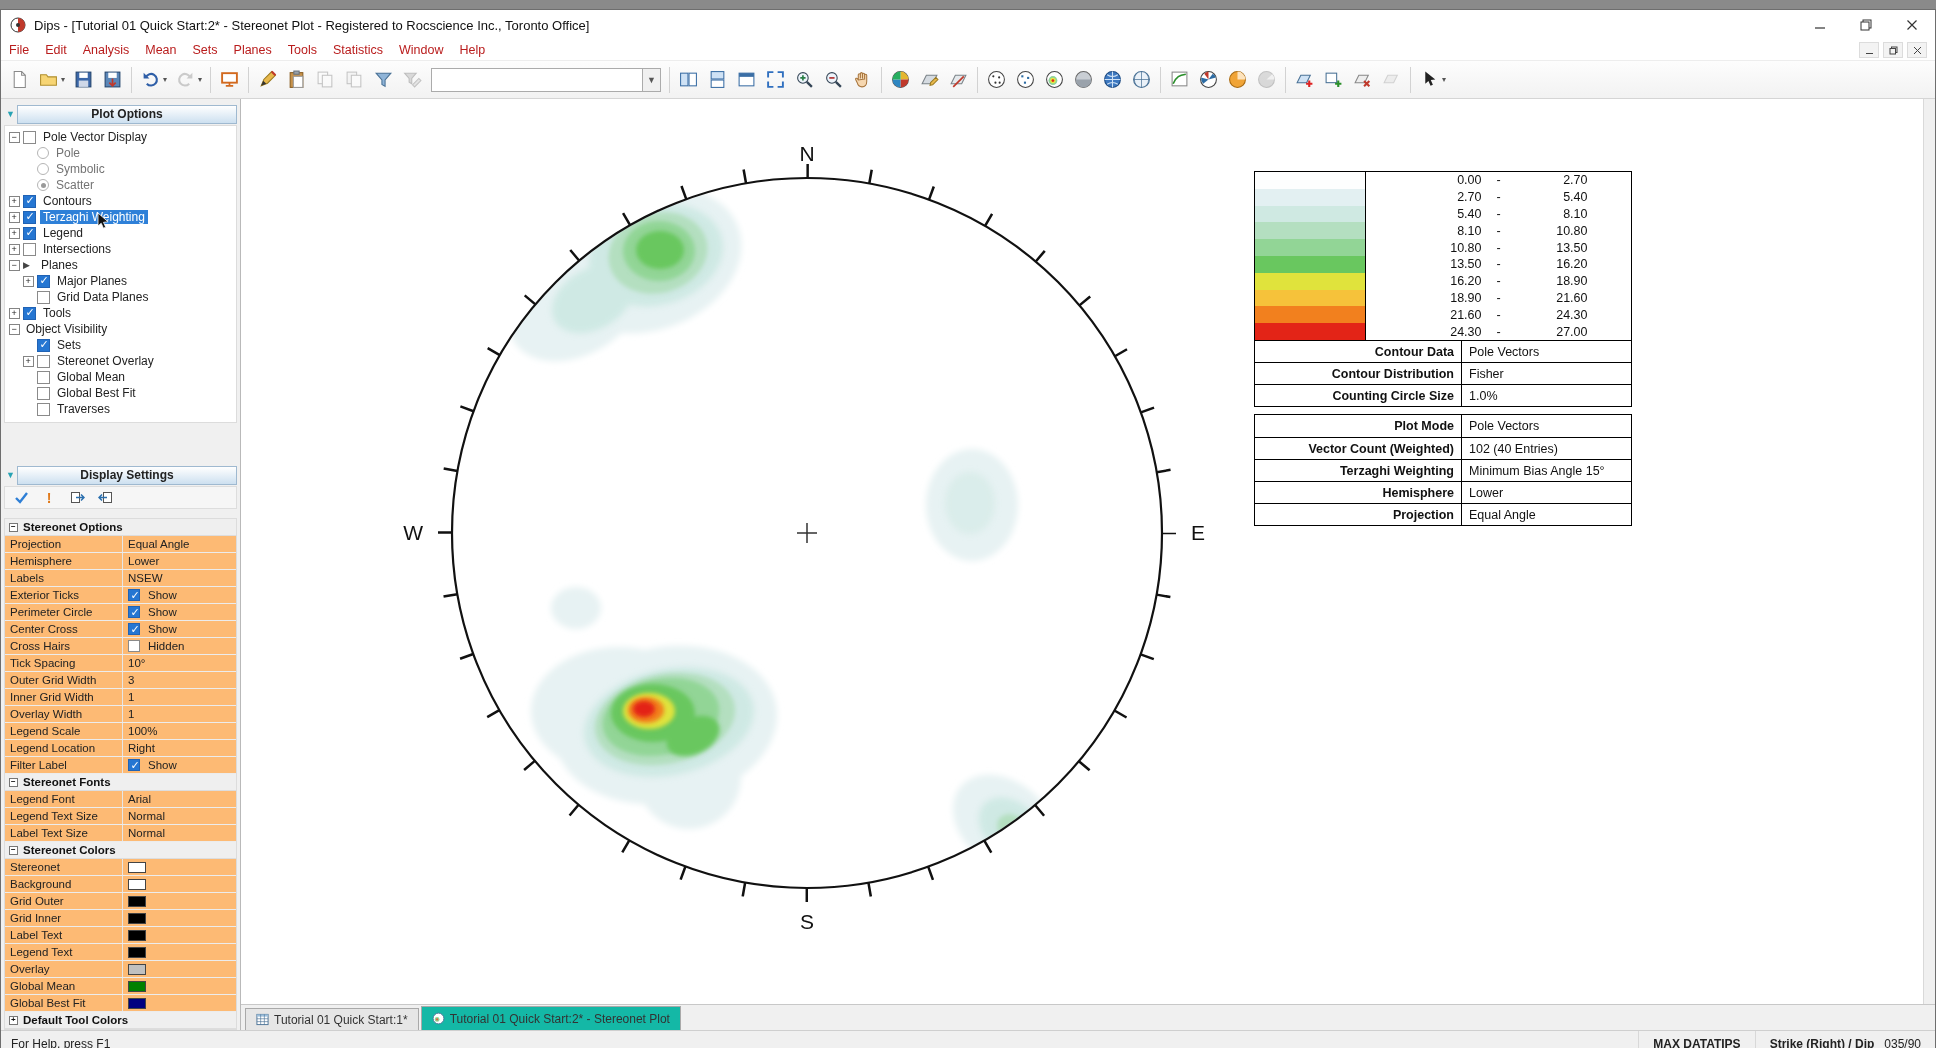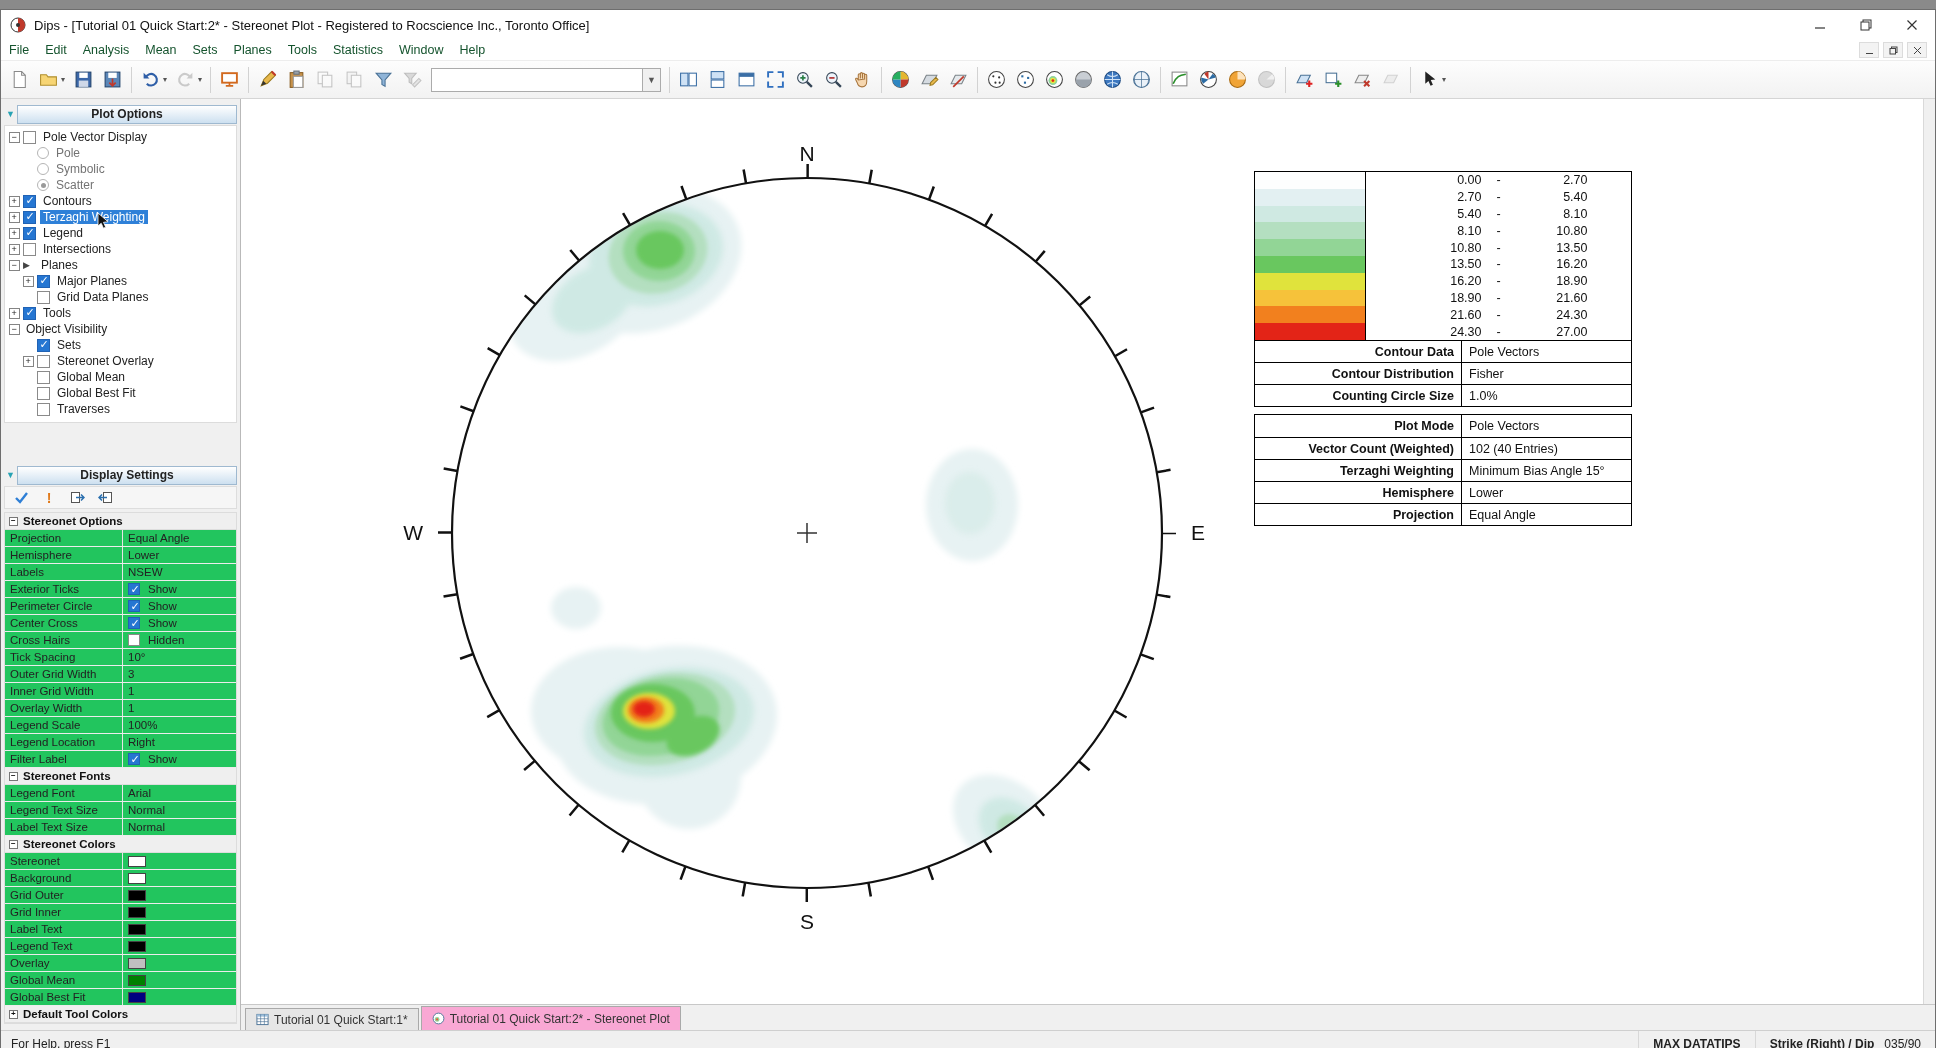--- a/index.html
+++ b/index.html
@@ -6,21 +6,21 @@
 html,body{width:1936px;height:1048px;overflow:hidden;font-family:"Liberation Sans",sans-serif;background:#8a8a8a;}
 .window{position:absolute;left:0;top:9px;width:1936px;height:1048px;background:#fff;border:1px solid #6e6e6e;display:flex;flex-direction:column;}
 
 .titlebar{height:30px;background:#fff;display:flex;align-items:center;flex:none;}
 .titlebar .app-ic{width:18px;height:18px;margin:0 7px 0 8px;flex:none;}
 .titlebar .title{font-size:13px;color:#111;white-space:nowrap;}
 .win-controls{margin-left:auto;display:flex;height:100%;}
 .win-btn{width:46px;height:100%;display:flex;align-items:center;justify-content:center;color:#333;}
 
 .menubar{height:21px;background:#fff;display:flex;align-items:center;font-size:12.5px;flex:none;border-bottom:1px solid #ededed;}
-.menu-item{padding:1px 8px;color:#14532d;}
+.menu-item{padding:1px 8px;color:#b91c1c;}
 .mdi-controls{margin-left:auto;display:flex;gap:4px;padding-right:8px;}
 .mdi-btn{width:20px;height:16px;display:flex;align-items:center;justify-content:center;color:#444;background:#f3f3f3;border:1px solid #dcdcdc;}
 
 .toolbar{height:38px;background:linear-gradient(#fdfdfd,#f2f2f2);border-bottom:1px solid #d5d5d5;display:flex;align-items:center;padding:0 4px;flex:none;}
 .tbtn{width:29px;height:29px;display:flex;align-items:center;justify-content:center;border-radius:2px;flex:none;}
 .tbtn svg{width:19px;height:19px;}
 .tbtn.disabled{opacity:.4;filter:grayscale(1);}
 .tsep{width:1px;height:26px;background:#d2d2d2;margin:0 4px;flex:none;}
 .dd{font-size:8px;color:#555;margin-left:-2px;width:8px;flex:none;}
 .combo{width:230px;height:24px;border:1px solid #ababab;background:#fff;display:flex;align-items:center;margin:0 4px;flex:none;}
@@ -47,21 +47,21 @@
 .tlabel{padding:0 3px;white-space:nowrap;}
 .tlabel.selected{background:#2e80d8;color:#fff;}
 .tlabel.disabled{color:#737373;}
 .planes-ic{width:12px;color:#444;font-size:9px;margin-right:3px;flex:none;}
 .cursor-ic{position:absolute;left:92px;top:86px;width:13px;height:18px;z-index:5;}
 .ds-wrap{margin-top:42px;}
 .ds-toolbar{height:23px;margin:1px 3px 0 3px;background:#f6f6f6;border:1px solid #ddd;display:flex;align-items:center;gap:10px;padding-left:7px;}
 .dsbtn{width:18px;height:18px;display:flex;align-items:center;justify-content:center;}
 .dsbtn svg{width:15px;height:15px;}
 .dsbtn.warn{color:#e07818;font-weight:bold;font-size:14px;}
-.props{margin:3px 3px 0 3px;background:#22c55e;border:1px solid #dcdcdc;}
+.props{margin:9px 3px 0 3px;background:#fdba74;border:1px solid #dcdcdc;}
 .prow{display:flex;height:17px;border-bottom:1px solid #ececec;align-items:center;font-size:11.5px;color:#222;}
 .plabel{width:118px;padding-left:5px;border-right:1px solid #e6e6e6;white-space:nowrap;overflow:hidden;height:100%;display:flex;align-items:center;flex:none;}
 .pvalue{flex:1;padding-left:5px;display:flex;align-items:center;gap:4px;white-space:nowrap;}
 .pvalue .cb{width:12px;height:12px;}
 .psection{display:flex;height:17px;align-items:center;background:#efefef;font-weight:bold;font-size:11.5px;border-bottom:1px solid #ddd;gap:5px;padding-left:4px;color:#111;}
 .secbox{width:9px;height:9px;border:1px solid #777;background:#fff;position:relative;font-size:8px;flex:none;}
 .secbox.minus::after{content:"−";position:absolute;left:1px;top:-1.5px;}
 .secbox.plus::after{content:"+";position:absolute;left:1px;top:-1.5px;}
 .swatch{width:18px;height:11px;border:1px solid #444;flex:none;}
 
@@ -84,21 +84,21 @@
 .bandr{flex:1;display:flex;align-items:center;justify-content:center;}
 .bfrom,.bto{width:72px;text-align:right;}
 .bdash{width:34px;text-align:center;}
 .lg-irow{display:flex;height:22px;border-top:1px solid #000;align-items:stretch;}
 .lg-table2 .lg-irow:first-child{border-top:none;}
 .lg-ilabel{width:207px;border-right:1px solid #000;font-weight:bold;display:flex;align-items:center;justify-content:flex-end;padding-right:7px;flex:none;}
 .lg-ival{flex:1;display:flex;align-items:center;padding-left:7px;}
 
 .tabbar{height:26px;background:#f0f0f0;border-top:1px solid #c8c8c8;display:flex;align-items:flex-end;flex:none;padding-left:4px;}
 .dtab{display:inline-flex;align-items:center;gap:5px;height:22px;padding:8px 10px;border:1px solid #a9a9a9;border-bottom:none;background:#e6e6e6;font-size:12px;color:#333;margin-right:2px;}
-.dtab.active{background:#f9a8d4;height:24px;margin-top:16px;}
+.dtab.active{background:#14b8a6;height:24px;margin-top:16px;}
 .dtab svg{width:13px;height:13px;}
 
 .statusbar{height:26px;background:#f0f0f0;border-top:1px solid #cfcfcf;display:flex;align-items:center;font-size:12px;color:#222;flex:none;}
 .sb-msg{padding-left:10px;}
 .sb-right{margin-left:auto;display:flex;align-items:center;height:100%;}
 .sb-panel{padding:0 14px;height:100%;display:flex;align-items:center;border-left:1px solid #d8d8d8;}
 .sb-strong{font-weight:bold;}
 .sb-val{margin-left:10px;}
 </style>
 </head>

